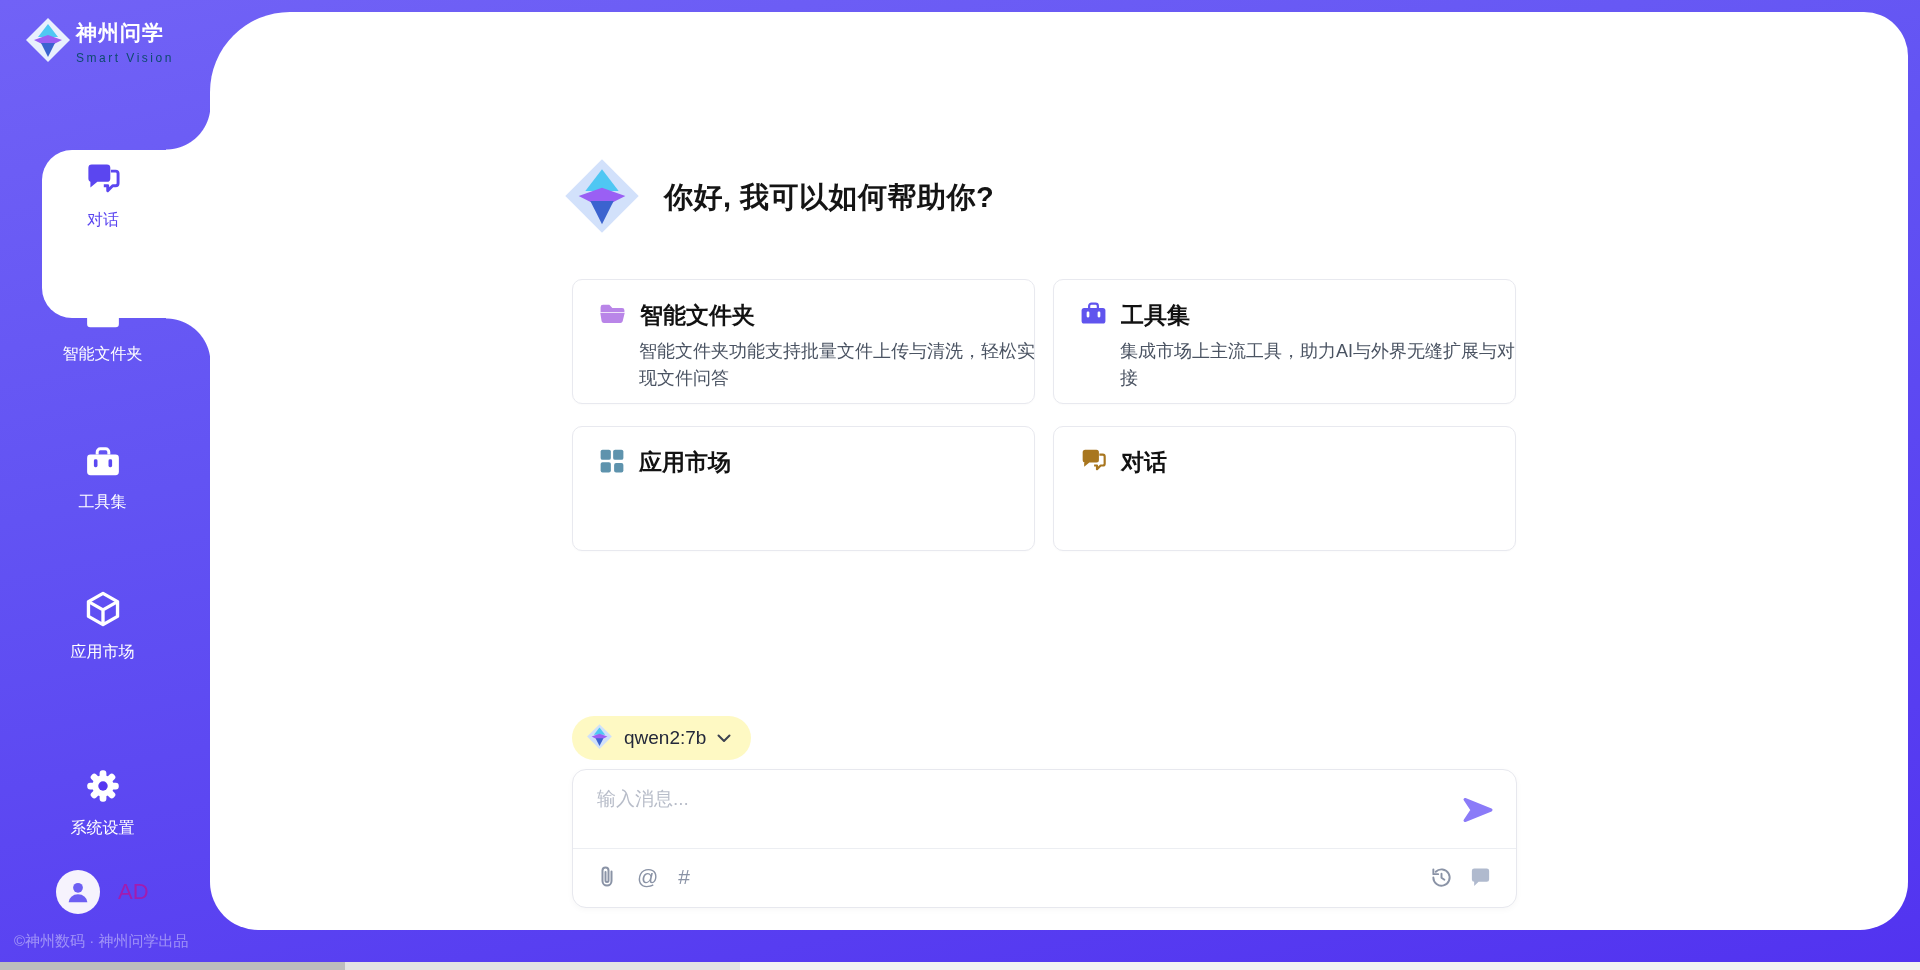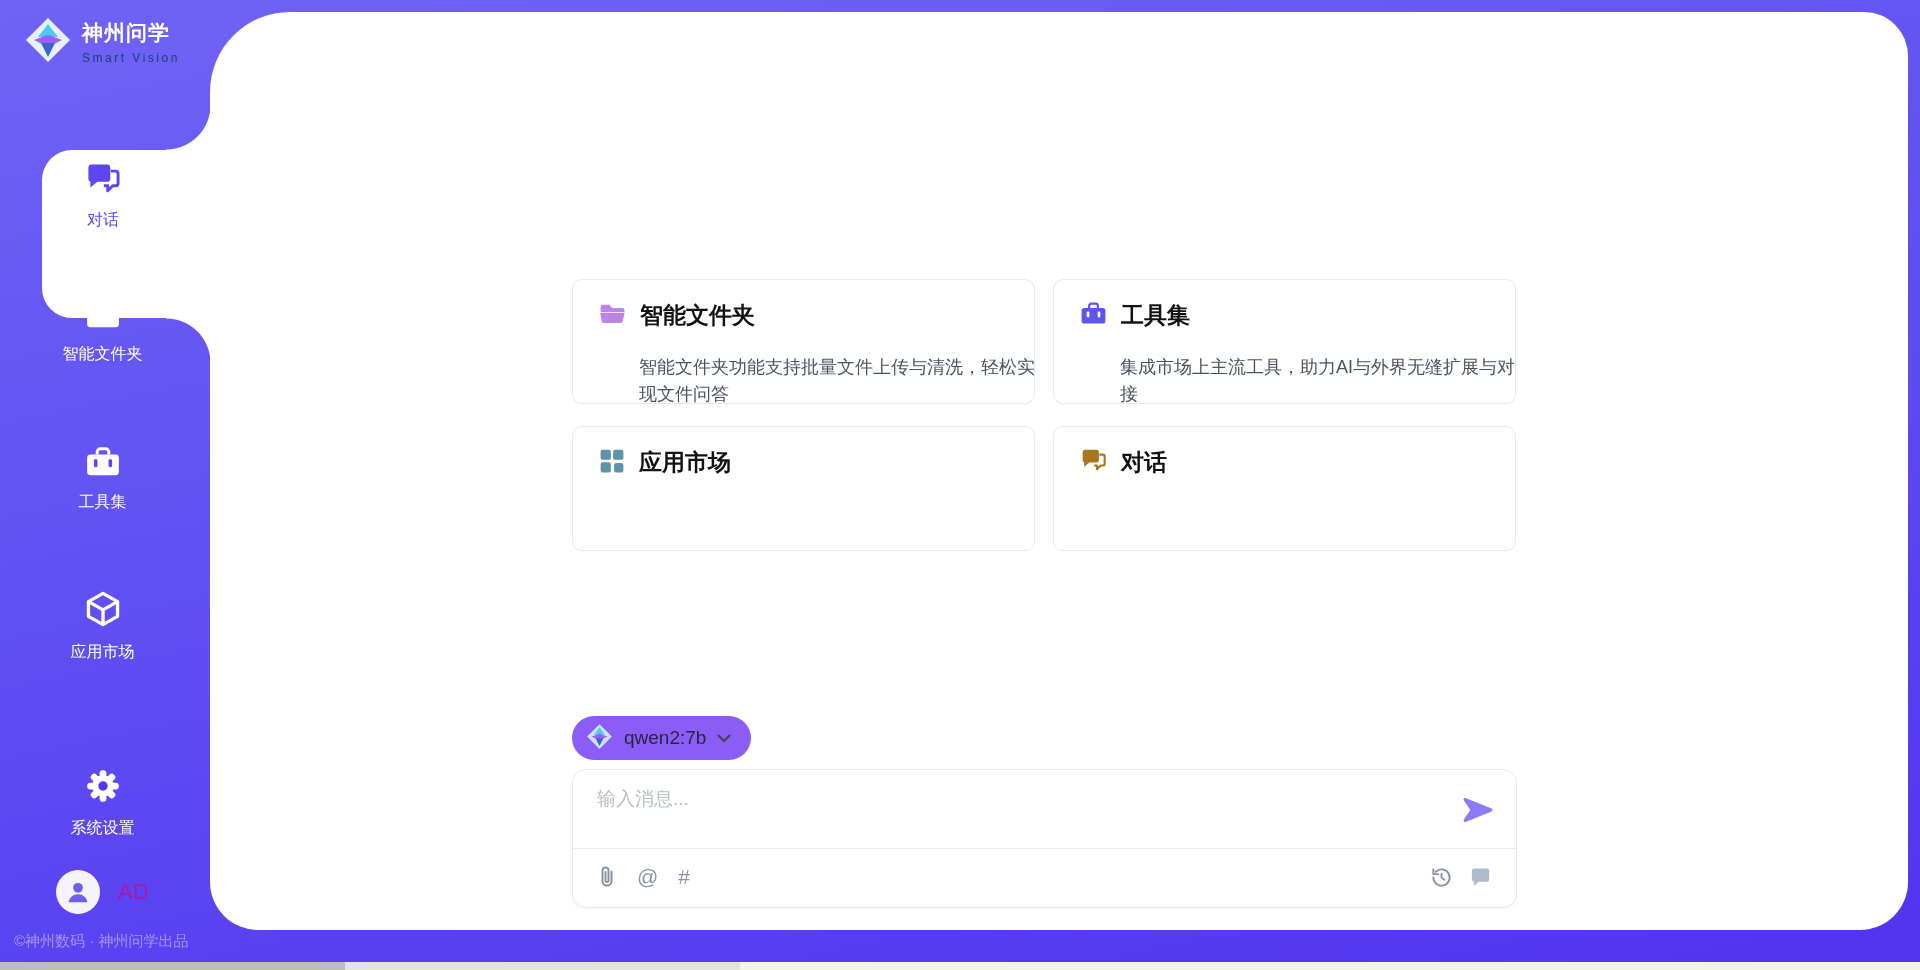--- a/index.html
+++ b/index.html
@@ -8,21 +8,21 @@
   body { position:relative;
     background:linear-gradient(168deg,#7162f6 0%,#6253f3 38%,#5233f0 100%); }
 
   
   .scroll-strip { position:absolute; left:0; bottom:0; width:1920px; height:8px; background:#f2f2f2; }
   .scroll-thumb { position:absolute; left:0; top:0; height:8px; width:345px; background:#bdbdbd; }
   .scroll-mid   { position:absolute; left:345px; top:0; height:8px; width:395px; background:#e3e3e3; }
 
   
   .sidebar { position:absolute; left:0; top:0; width:210px; height:970px; }
-  .brand { position:absolute; left:24px; top:16px; display:flex; align-items:center; gap:10px; }
+  .brand { position:absolute; left:24px; top:16px; display:flex; align-items:center; gap:4px; }
   .brand-text .brand-name { color:#fff; font-size:21px; font-weight:bold; letter-spacing:1px; }
   .brand-text .brand-sub  { color:#0c4a6e; font-size:12px; letter-spacing:2.5px; margin-top:4px; }
 
   .active-tab { position:absolute; left:42px; top:150px; width:170px; height:168px;
     background:#fff; border-radius:30px 0 0 30px; }
   .tab-curve-top { position:absolute; left:166px; top:105px; width:45px; height:46px;
     background:radial-gradient(circle 45px at 0% 0%, rgba(0,0,0,0) 44px, #fff 45px); }
   .tab-curve-bottom { position:absolute; left:166px; top:317px; width:45px; height:46px;
     background:radial-gradient(circle 45px at 0% 100%, rgba(0,0,0,0) 44px, #fff 45px); }
   .tab-content { position:absolute; left:42px; top:162px; width:122px;
@@ -49,25 +49,25 @@
 
   .greeting { position:absolute; left:352px; top:144px; display:flex; align-items:center; gap:22px; }
   .greeting-title { font-size:29px; font-weight:bold; color:#141414; letter-spacing:.5px; }
 
   .cards { position:absolute; left:362px; top:267px; width:944px; display:grid;
     grid-template-columns:463px 463px; column-gap:18px; row-gap:22px; }
   .card { height:125px; background:#fff; border:1px solid #e8e9ef; border-radius:10px;
     padding:20px 26px; cursor:pointer; box-shadow:0 1px 2px rgba(20,20,40,.02); }
   .card-head { display:flex; align-items:center; gap:14px; }
   .card-title { font-size:23px; font-weight:bold; color:#121212; }
-  .card-desc { margin-left:40px; margin-top:23px; font-size:18px; line-height:1.5;
+  .card-desc { margin-left:40px; margin-top:7px; font-size:18px; line-height:1.5;
     color:#4a5362; width:402px; }
 
   .model-pill { position:absolute; left:362px; top:704px; height:44px; padding:0 20px 0 14px;
-    background:#8b5cf6; border-radius:22px; display:inline-flex; align-items:center; gap:11px; cursor:pointer; }
+    background:#fef9c3; border-radius:22px; display:inline-flex; align-items:center; gap:11px; cursor:pointer; }
   .model-name { font-size:19px; color:#23283a; }
 
   .composer { position:absolute; left:362px; top:757px; width:945px; height:139px;
     background:#fff; border:1px solid #e7e8ee; border-radius:14px;
     box-shadow:0 2px 6px rgba(20,20,40,.03); }
   .composer textarea { position:absolute; left:24px; top:16px; width:830px; height:54px;
     border:none; outline:none; resize:none; font-family:inherit; font-size:19px; color:#333; background:transparent; }
   .composer textarea::placeholder { color:#b8bdc9; }
   .send-btn { position:absolute; right:22px; top:26px; width:32px; height:28px; cursor:pointer; }
   .composer-divider { position:absolute; left:0; right:0; top:78px; border-top:1px solid #eceef2; }
@@ -169,20 +169,31 @@
       </svg>
     </span>
     <span class="user-name">AD</span>
   </div>
 
   <div class="sidebar-footer">©神州数码 · 神州问学出品</div>
 </div>
 
 <div class="main-panel">
 
+  <div class="greeting">
+    <span>
+      <svg width="80" height="80" viewBox="0 0 48 48">
+        <polygon points="24,2 46,24 24,46 2,24" fill="#d2e1fb"></polygon>
+        <polygon points="24,8 34,21 14,21" fill="#4fc7f3"></polygon>
+        <polygon points="10,24 24,19 38,24 24,31" fill="#9a5ff4"></polygon>
+        <polygon points="17,27 31,27 24,41" fill="#3b63cf"></polygon>
+      </svg>
+    </span>
+    <span class="greeting-title">你好, 我可以如何帮助你?</span>
+  </div>
 
   <div class="cards">
 
     <div class="card">
       <div class="card-head">
         <span>
           <svg width="27" height="24" viewBox="0 0 34 28">
             <path d="M2 5.5 A3 3 0 0 1 5 2.5 h8 l3.8 3.8 h12.2 A3 3 0 0 1 32 9.3 v2.2 H2 Z" fill="#b985e8"></path>
             <path d="M1.6 12.5 h30.8 l-2.6 10.6 a3 3 0 0 1-2.9 2.3 H6.2 a3 3 0 0 1-2.9-2.3 Z" fill="#b985e8"></path>
           </svg>

